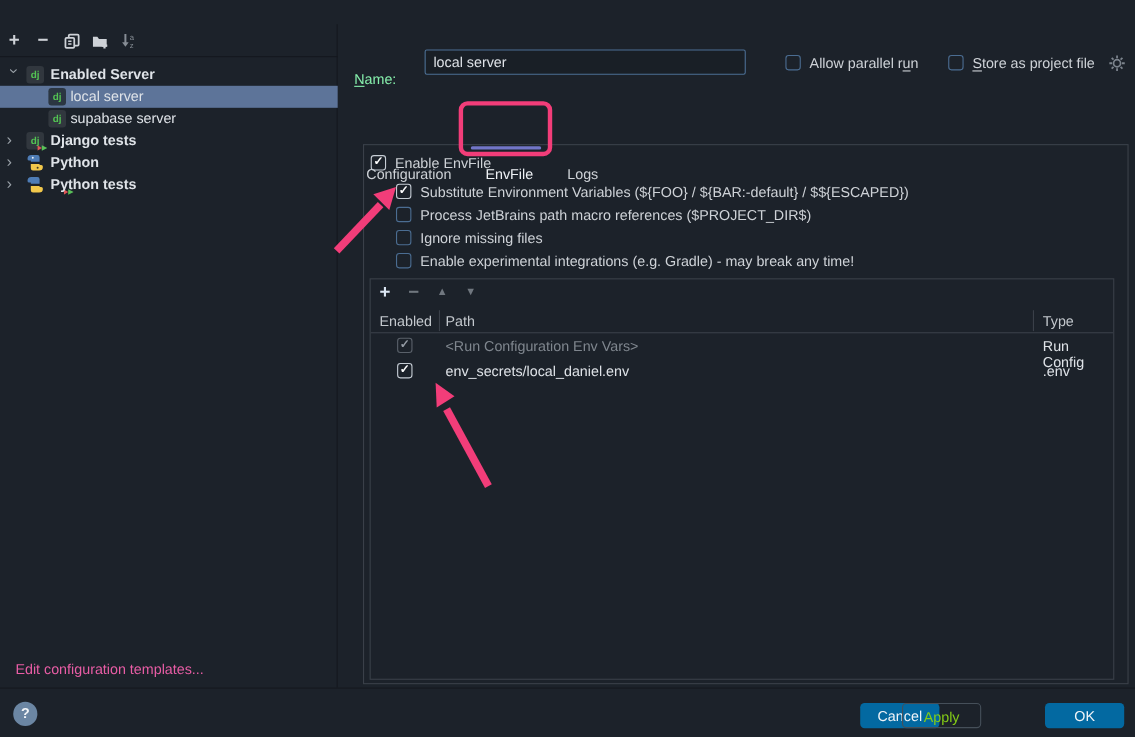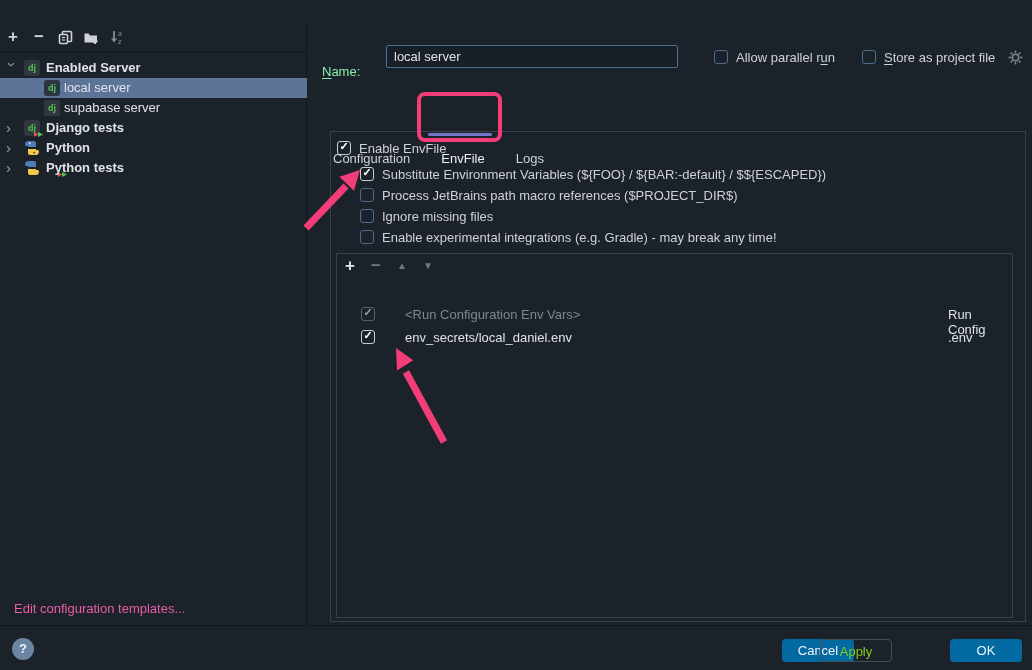--- a/index.html
+++ b/index.html
@@ -271,20 +271,27 @@
   <span class="cb opt-cb" style="top:230px;"></span>
   <div class="opt-lbl" style="top:230px;">Enable experimental integrations (e.g. Gradle) - may break any time!</div>
 
   <div id="env-table">
     <div id="tbl-toolbar">
       <span class="ttb-ic" id="ttb-add">+</span>
       <span class="ttb-ic" id="ttb-remove">−</span>
       <span class="ttb-ic" id="ttb-up">▲</span>
       <span class="ttb-ic" id="ttb-down">▼</span>
     </div>
+    <div id="tbl-header">
+      <span class="col-sep" id="sep1"></span>
+      <span class="col-sep" id="sep2"></span>
+      <span id="h-enabled">Enabled</span>
+      <span id="h-path">Path</span>
+      <span id="h-type">Type</span>
+    </div>
     <div class="tbl-row" id="row-0">
       <span class="cb checked dim row-cb"></span>
       <span class="cell-path dim-text">&lt;Run Configuration Env Vars&gt;</span>
       <span class="cell-type">Run Config</span>
     </div>
     <div class="tbl-row" id="row-1">
       <span class="cb checked row-cb"></span>
       <span class="cell-path">env_secrets/local_daniel.env</span>
       <span class="cell-type">.env</span>
     </div>

